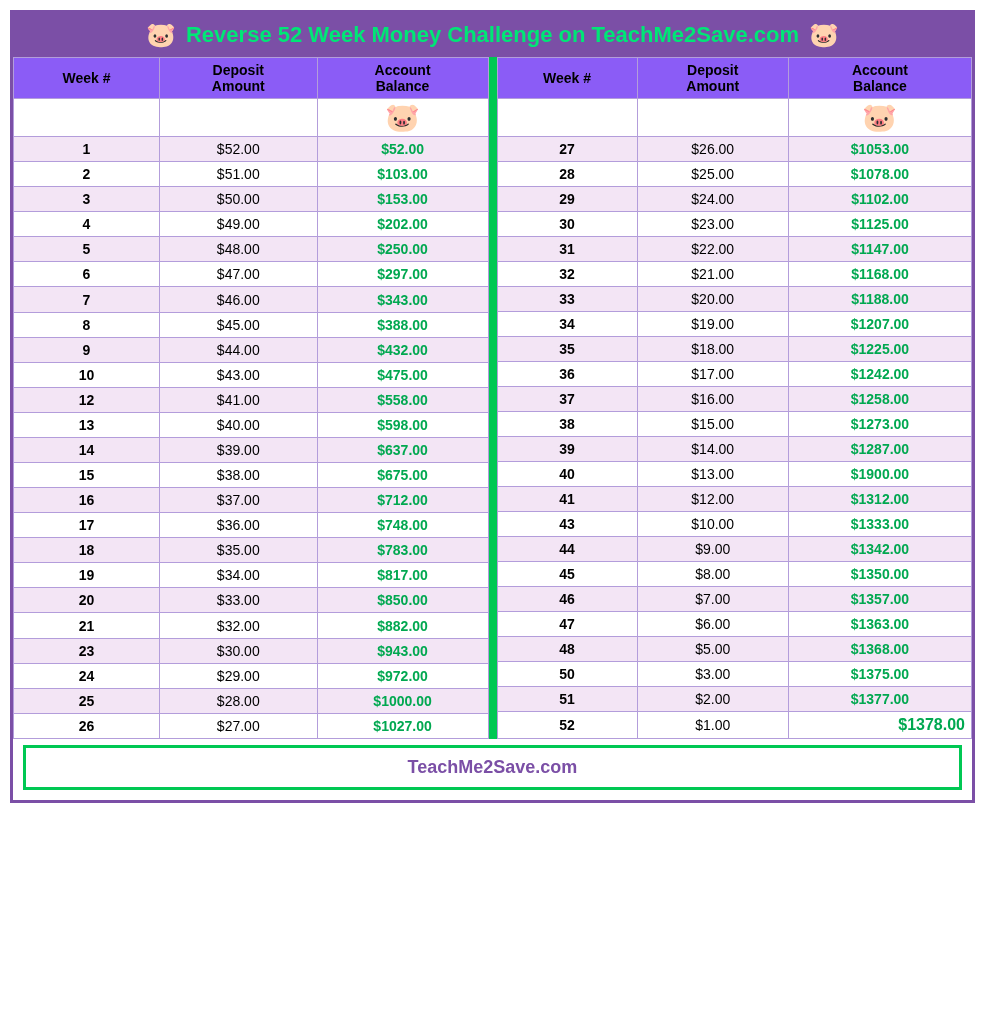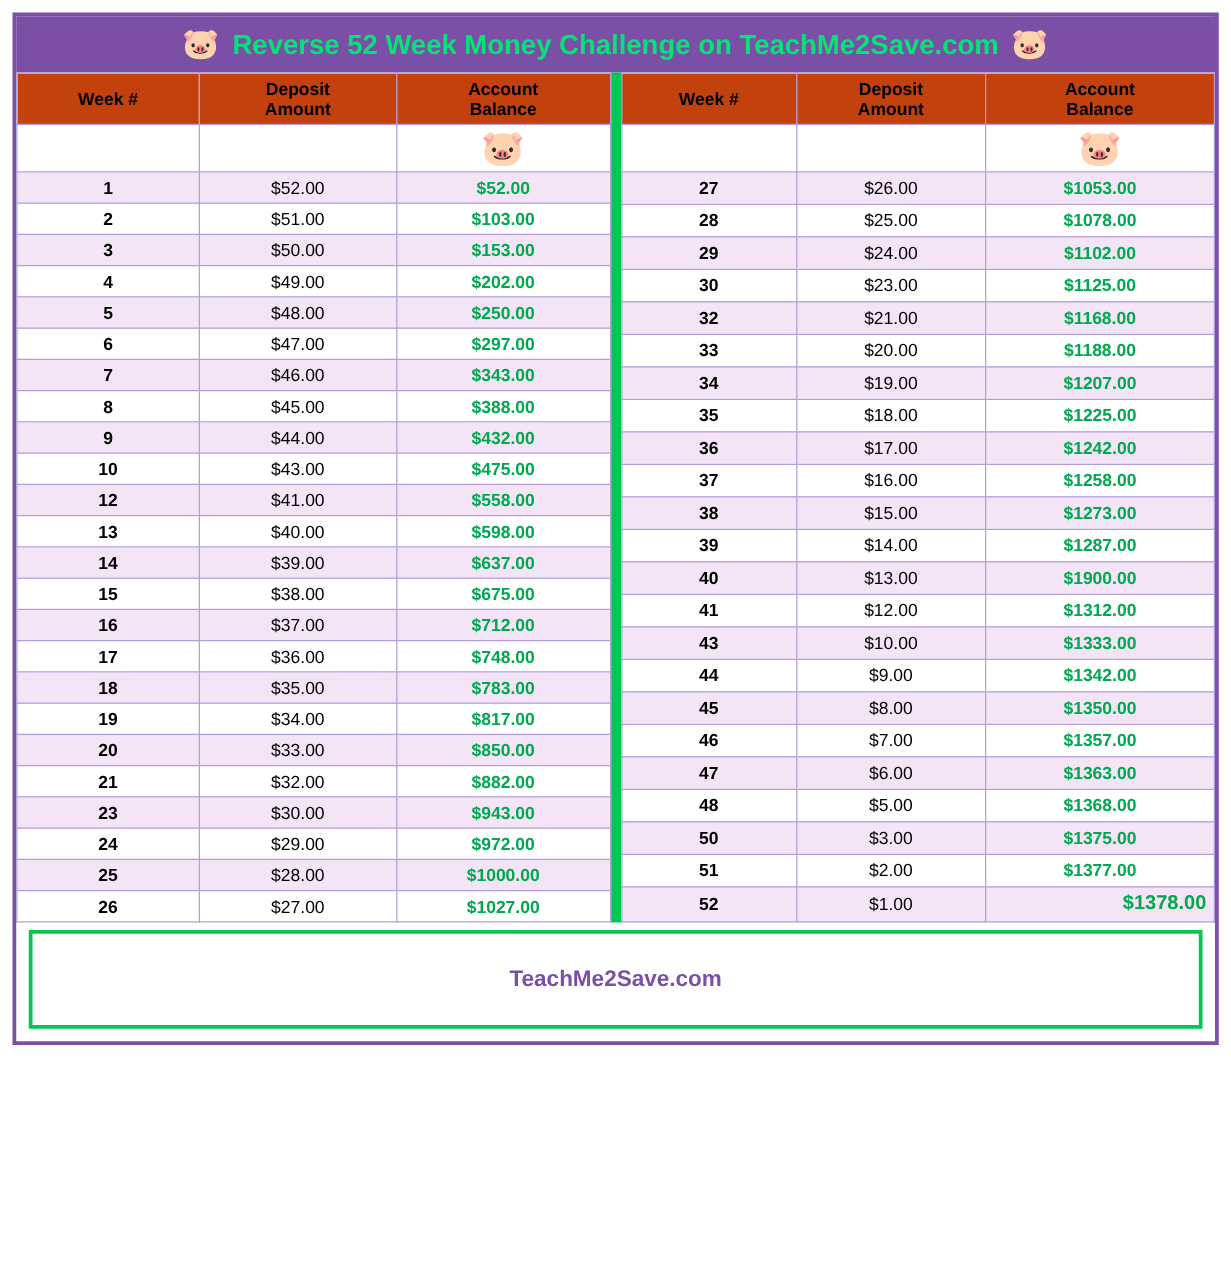--- a/index.html
+++ b/index.html
@@ -50,21 +50,21 @@
     }
     .right-table {
       width: 50%;
     }
     .divider {
       width: 8px;
       background: #00c853;
       flex-shrink: 0;
     }
     .header-row th {
-      background: #c2410c;
+      background: #8b5cf6;
       font-weight: bold;
       font-size: 14px;
       vertical-align: middle;
       color: #000;
     }
     .pig-row td {
       background: #fff;
       padding: 2px;
     }
     .pig-emoji {
@@ -86,21 +86,21 @@
     .balance-bold {
       color: #00a850;
       font-weight: bold;
       font-size: 16px;
       text-align: right;
     }
     .footer-bar {
       background: #fff;
       border: 3px solid #00c853;
       text-align: center;
-      padding: 26px;
+      padding: 9px;
       margin: 6px 10px 10px 10px;
       font-size: 18px;
       font-weight: bold;
       color: #7b4fa6;
     }
   </style>
 </head>
 <body>
 
 <div class="outer-wrapper">
@@ -279,20 +279,25 @@
       <td class="week-num">29</td>
       <td>$24.00</td>
       <td class="balance">$1102.00</td>
     </tr>
           <tr class="data-row">
       <td class="week-num">30</td>
       <td>$23.00</td>
       <td class="balance">$1125.00</td>
     </tr>
           <tr class="data-row">
+      <td class="week-num">31</td>
+      <td>$22.00</td>
+      <td class="balance">$1147.00</td>
+    </tr>
+          <tr class="data-row">
       <td class="week-num">32</td>
       <td>$21.00</td>
       <td class="balance">$1168.00</td>
     </tr>
           <tr class="data-row">
       <td class="week-num">33</td>
       <td>$20.00</td>
       <td class="balance">$1188.00</td>
     </tr>
           <tr class="data-row">

